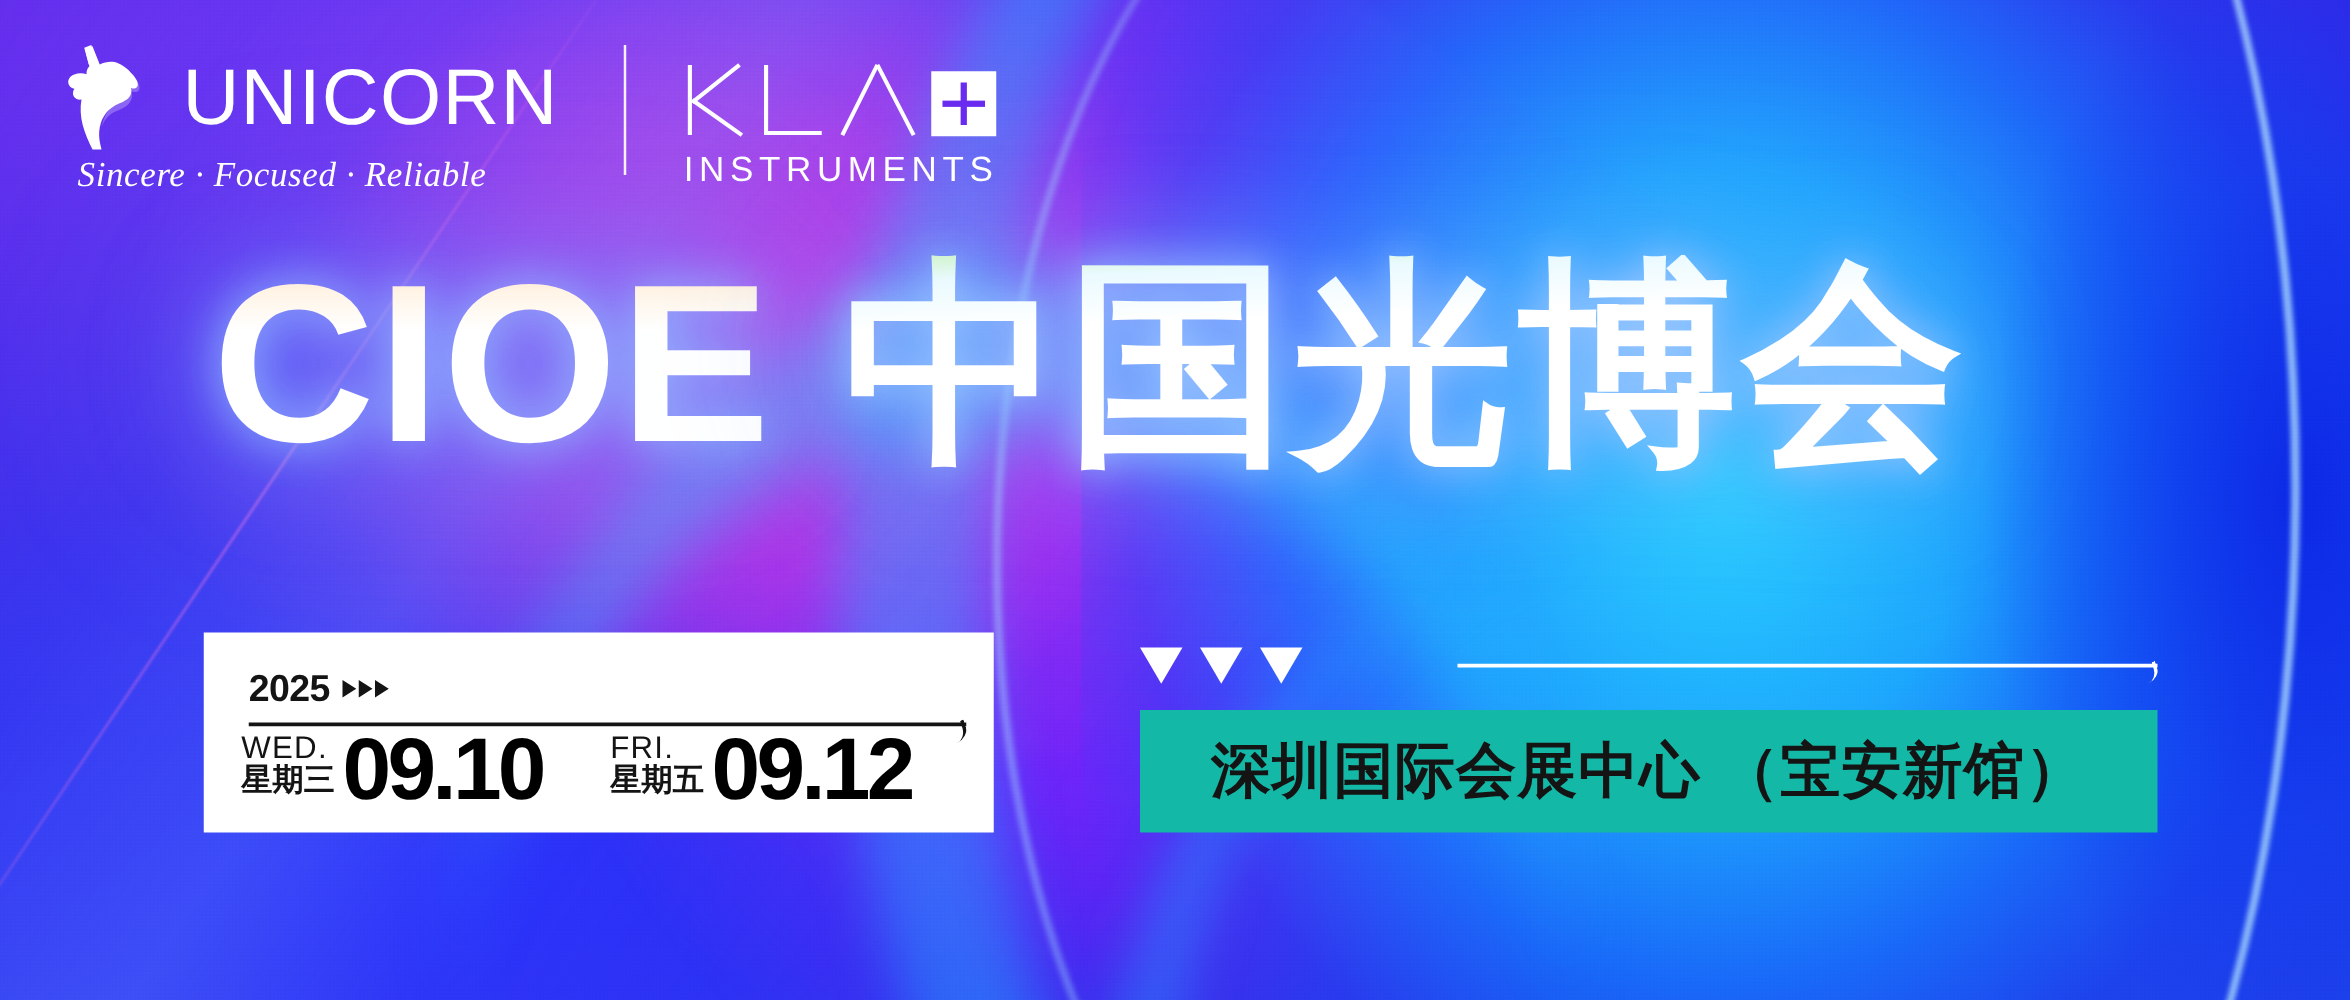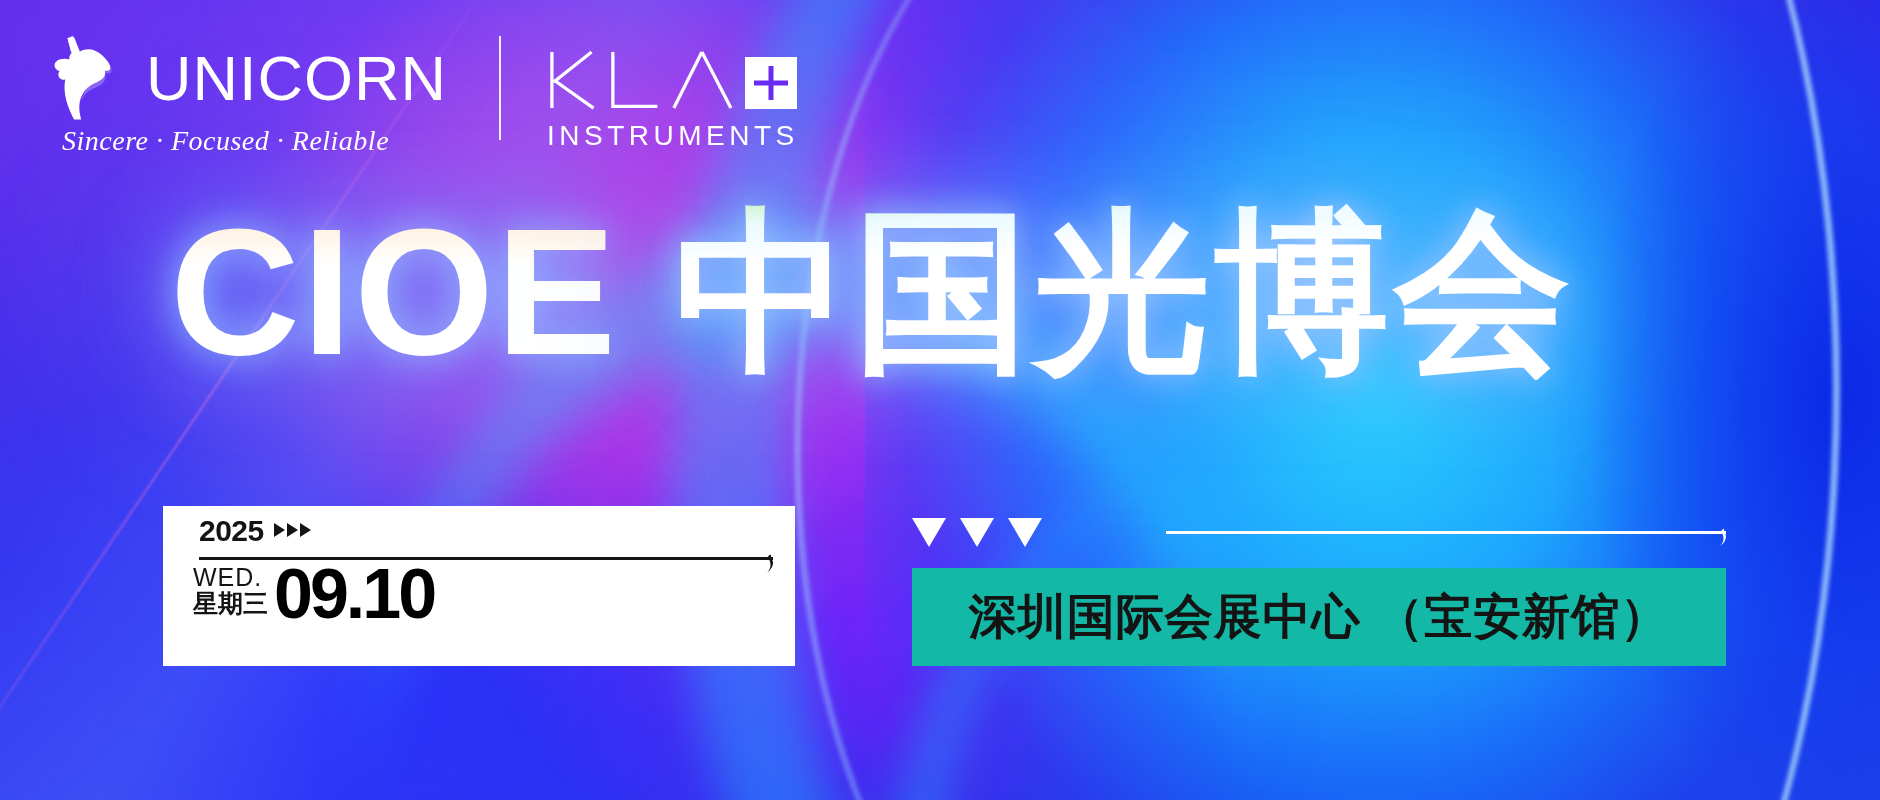--- a/index.html
+++ b/index.html
@@ -351,21 +351,21 @@
   
   .date-panel {
     position: absolute;
     left: 163px;
     top: 506px;
     width: 632px;
     height: 160px;
     background: #ffffff;
     z-index: 7;
     box-sizing: border-box;
-    padding: 7px 0 0 0;
+    padding: 28px 0 0 0;
   }
   .date-year-row {
     display: flex;
     align-items: center;
     padding-left: 36px;
     height: 36px;
   }
   .date-year {
     font-size: 30px;
     font-weight: 700;
@@ -603,20 +603,27 @@
     <div class="date-items">
 
       <div class="date-item">
         <span class="dow">
           <span class="dow-en">WED.</span>
           <span class="dow-cn">星期三</span>
         </span>
         <span class="date-num">09.10</span>
       </div>
 
+      <div class="date-item">
+        <span class="dow">
+          <span class="dow-en">FRI.</span>
+          <span class="dow-cn">星期五</span>
+        </span>
+        <span class="date-num">09.12</span>
+      </div>
 
     </div>
   </div>
 
   <div class="venue-wrap">
     <div class="venue-deco">
       <i class="tri"></i>
       <i class="tri"></i>
       <i class="tri"></i>
       <span class="venue-line"></span>

